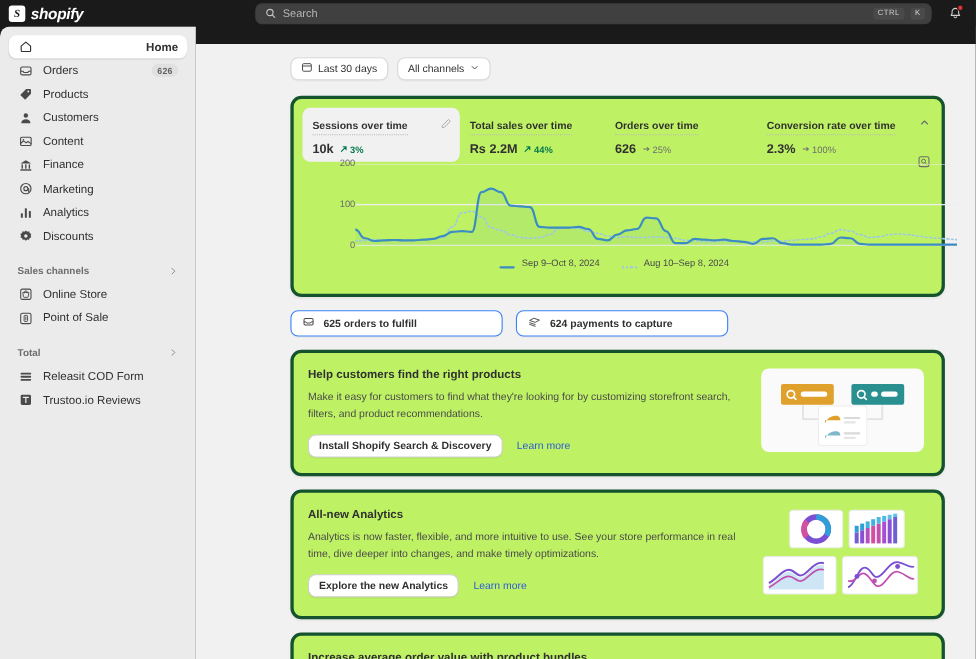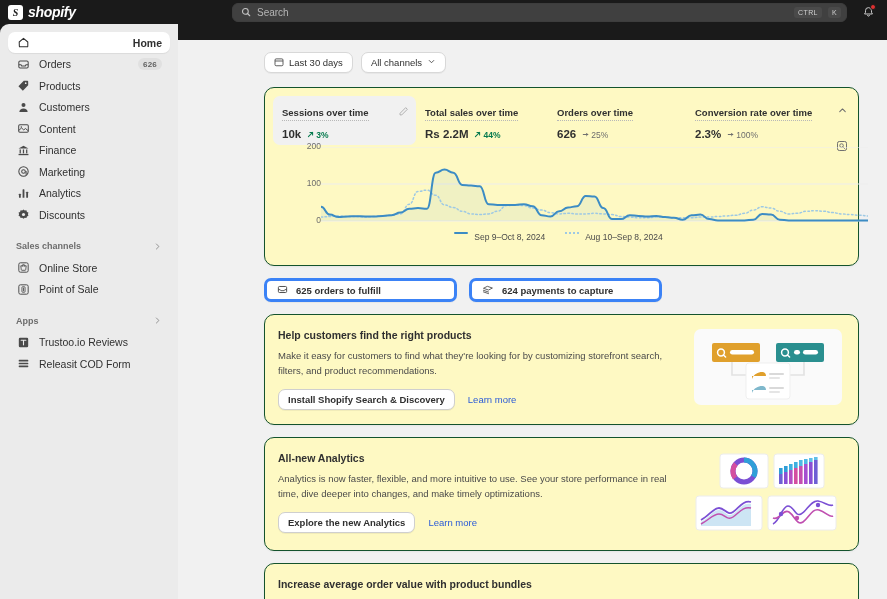--- a/index.html
+++ b/index.html
@@ -117,22 +117,22 @@
     display: inline-flex; align-items: center; gap: 5px;
     height: 21px; padding: 0 9px;
     background: #fff; border: 1px solid #d8d8d8;
     border-radius: 7px; font-size: 9.5px; color: #303030;
     font-weight: 500; cursor: pointer;
     box-shadow: 0 1px 0 rgba(0,0,0,.04);
     white-space: nowrap;
   }
 
   .card {
-    background: #fef9c3; border-radius: 10px;
-    border: 1px solid #14532d;
+    background: #bef264; border-radius: 10px;
+    border: 3px solid #14532d;
     box-shadow: 0 1px 2px rgba(0,0,0,.05);
     margin-bottom: 12px;
   }
 
   
   .metrics-card { padding: 8px 8px 10px 8px; position: relative; }
   .metrics-row { display: flex; }
   .metric {
     padding: 6px 9px 5px 9px; border-radius: 7px;
     cursor: pointer; position: relative;
@@ -167,29 +167,29 @@
   }
   .xaxis {
     display: flex; justify-content: space-between;
     margin: 5px 0 0 40px; padding-right: 4px;
   }
   .xaxis span { font-size: 8.5px; color: #6d6d6d; }
   .legend {
     display: flex; justify-content: center; align-items: center;
     gap: 20px; padding: 5px 0 9px 0;
   }
-  .legend-item { display: flex; align-items: flex-start; gap: 6px; font-size: 8.5px; color: #4a4a4a; }
+  .legend-item { display: flex; align-items: flex-end; gap: 6px; font-size: 8.5px; color: #4a4a4a; }
   .lg-solid { width: 14px; height: 2px; background: #3c8cc4; border-radius: 2px; }
   .lg-dot { width: 14px; height: 2px; background: repeating-linear-gradient(to right,#9ec9e4 0 2px,transparent 2px 4px); }
 
   
   .tasks { display: flex; gap: 12px; margin-bottom: 12px; }
   .task-btn {
     flex: 0 0 193px; height: 24px;
-    background: #fff; border: 3px solid #3b82f6; border-radius: 7px;
+    background: #fff; border: 1px solid #3b82f6; border-radius: 7px;
     display: flex; align-items: center; gap: 8px; padding: 0 10px;
     font-size: 9.5px; font-weight: 600; color: #303030; cursor: pointer;
     box-shadow: 0 1px 0 rgba(0,0,0,.04);
   }
 
   
   .promo { display: flex; padding: 14px 16px 14px 13px; }
   .promo-body { flex: 1; min-width: 0; }
   .promo-title { font-size: 10.5px; font-weight: 700; color: #303030; margin-bottom: 7px; }
   .promo-desc { font-size: 9.5px; line-height: 15px; color: #4a4a4a; margin-bottom: 11px; max-width: 410px; }
@@ -363,47 +363,47 @@
       <svg width="13" height="13" viewBox="0 0 20 20">
           <rect x="2.8" y="2.8" width="14.4" height="14.4" rx="2.4" fill="none" stroke="#4a4a4a" stroke-width="1.5"></rect>
           <rect x="7.6" y="5.8" width="4.8" height="8.4" rx="1" fill="none" stroke="#4a4a4a" stroke-width="1.3"></rect>
           <path d="M10 7.8v4.2" stroke="#4a4a4a" stroke-width="1.3" stroke-linecap="round"></path>
         </svg>
     </span>
     <span class="lbl">Point of Sale</span>
   </div>
 
   <div class="nav-section">
-    <span class="lbl">Apps</span>
+    <span class="lbl">Total</span>
     <span class="chev">
       <svg width="9" height="9" viewBox="0 0 16 16">
           <path d="M6 3.5 10.5 8 6 12.5" fill="none" stroke="#8a8a8a" stroke-width="1.6" stroke-linecap="round" stroke-linejoin="round"></path>
         </svg>
     </span>
   </div>
 
   <div class="nav-item">
     <span class="nav-ico">
       <svg width="13" height="13" viewBox="0 0 20 20">
-          <rect x="2.8" y="2.8" width="14.4" height="14.4" rx="2" fill="#4a4a4a"></rect>
-          <path d="M6.4 6.6h7.2M10 6.6v7" stroke="#ebebeb" stroke-width="1.7" stroke-linecap="round"></path>
-        </svg>
-    </span>
-    <span class="lbl">Trustoo.io Reviews</span>
-  </div>
-
-  <div class="nav-item">
-    <span class="nav-ico">
-      <svg width="13" height="13" viewBox="0 0 20 20">
           <rect x="2.6" y="4.4" width="14.8" height="2.6" rx="1" fill="#4a4a4a"></rect>
           <rect x="2.6" y="8.7" width="14.8" height="2.6" rx="1" fill="#4a4a4a"></rect>
           <rect x="2.6" y="13" width="14.8" height="2.6" rx="1" fill="#4a4a4a"></rect>
         </svg>
     </span>
     <span class="lbl">Releasit COD Form</span>
+  </div>
+
+  <div class="nav-item">
+    <span class="nav-ico">
+      <svg width="13" height="13" viewBox="0 0 20 20">
+          <rect x="2.8" y="2.8" width="14.4" height="14.4" rx="2" fill="#4a4a4a"></rect>
+          <path d="M6.4 6.6h7.2M10 6.6v7" stroke="#ebebeb" stroke-width="1.7" stroke-linecap="round"></path>
+        </svg>
+    </span>
+    <span class="lbl">Trustoo.io Reviews</span>
   </div>
 </div>
 
 <div class="main">
 
   <div class="filters">
     <div class="pill">
       <span>
         <svg width="10" height="10" viewBox="0 0 16 16">
             <rect x="1.6" y="3" width="12.8" height="11" rx="1.8" fill="none" stroke="#4a4a4a" stroke-width="1.4"></rect>

